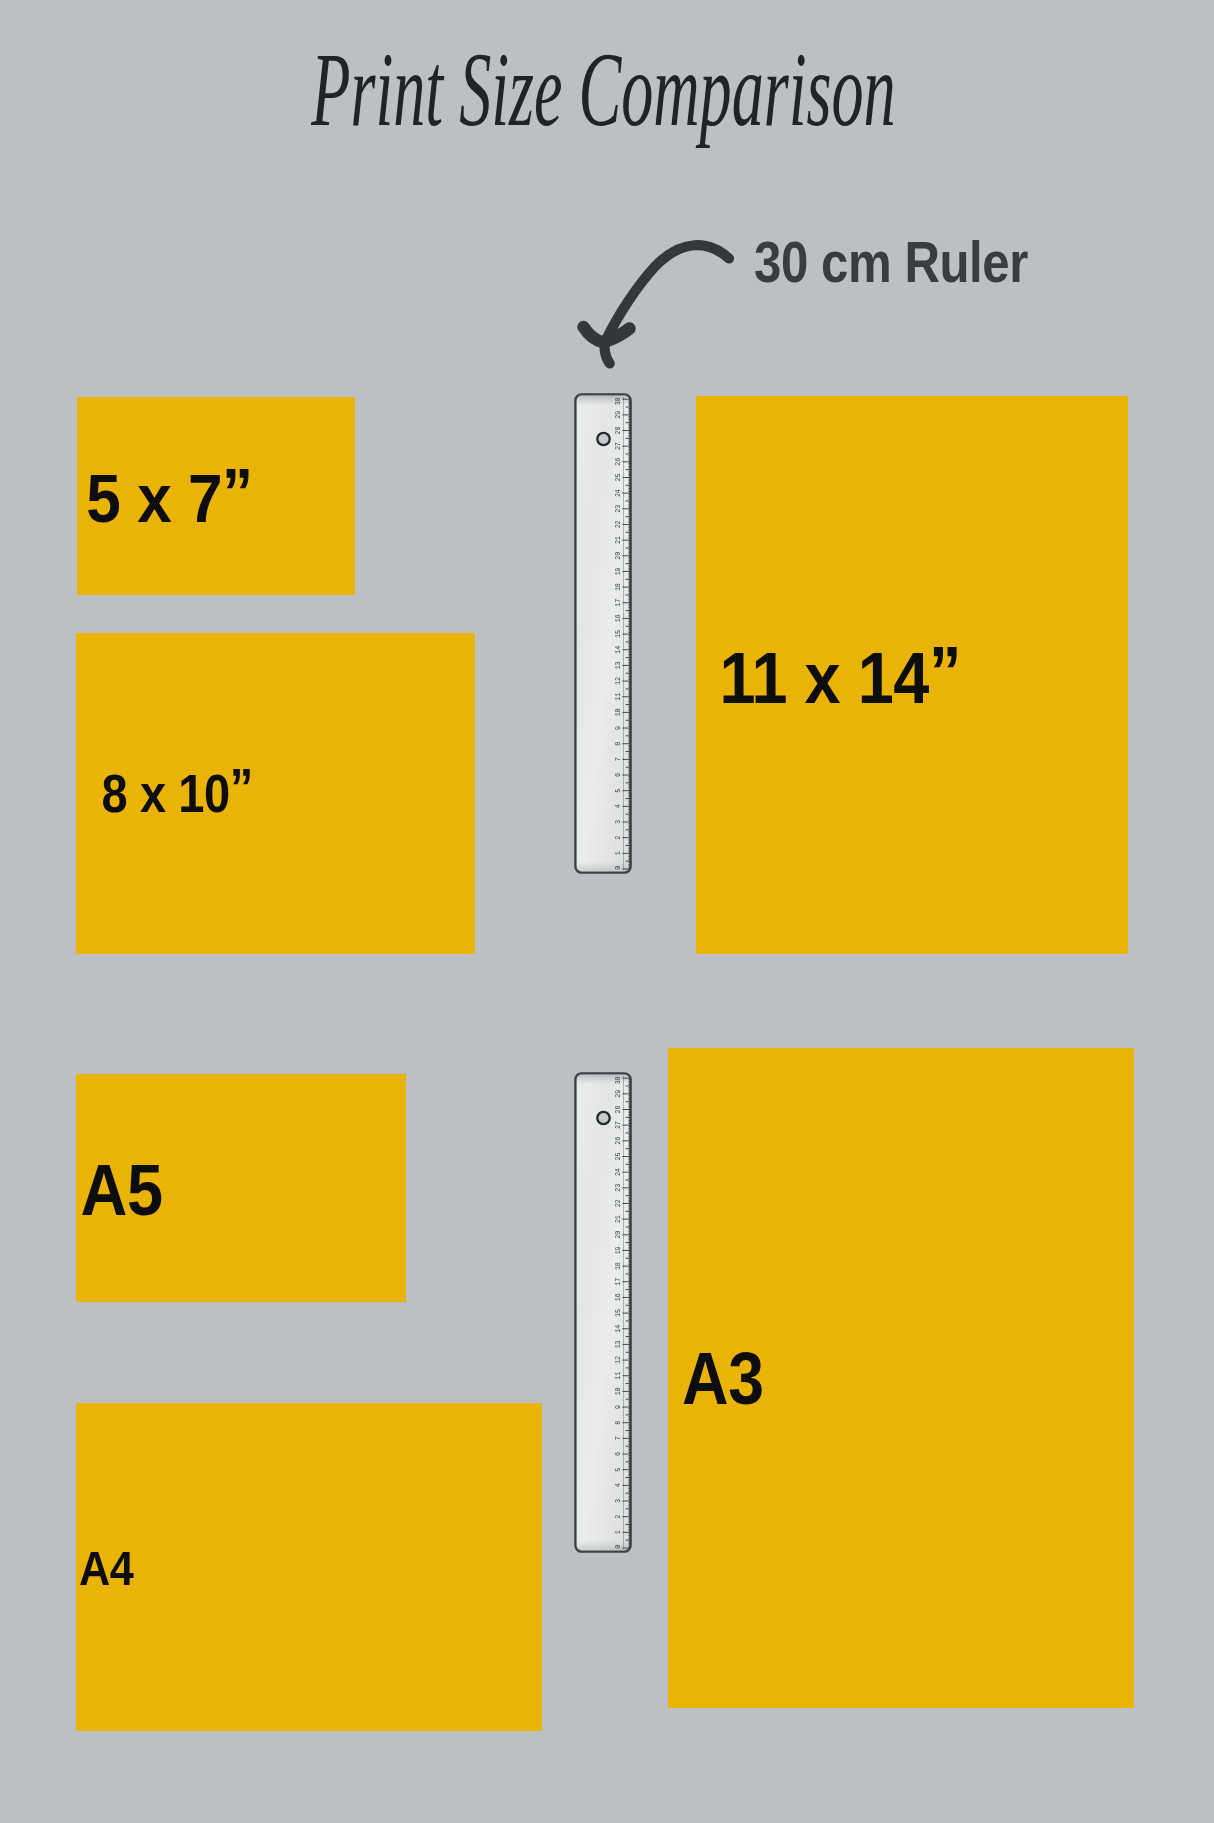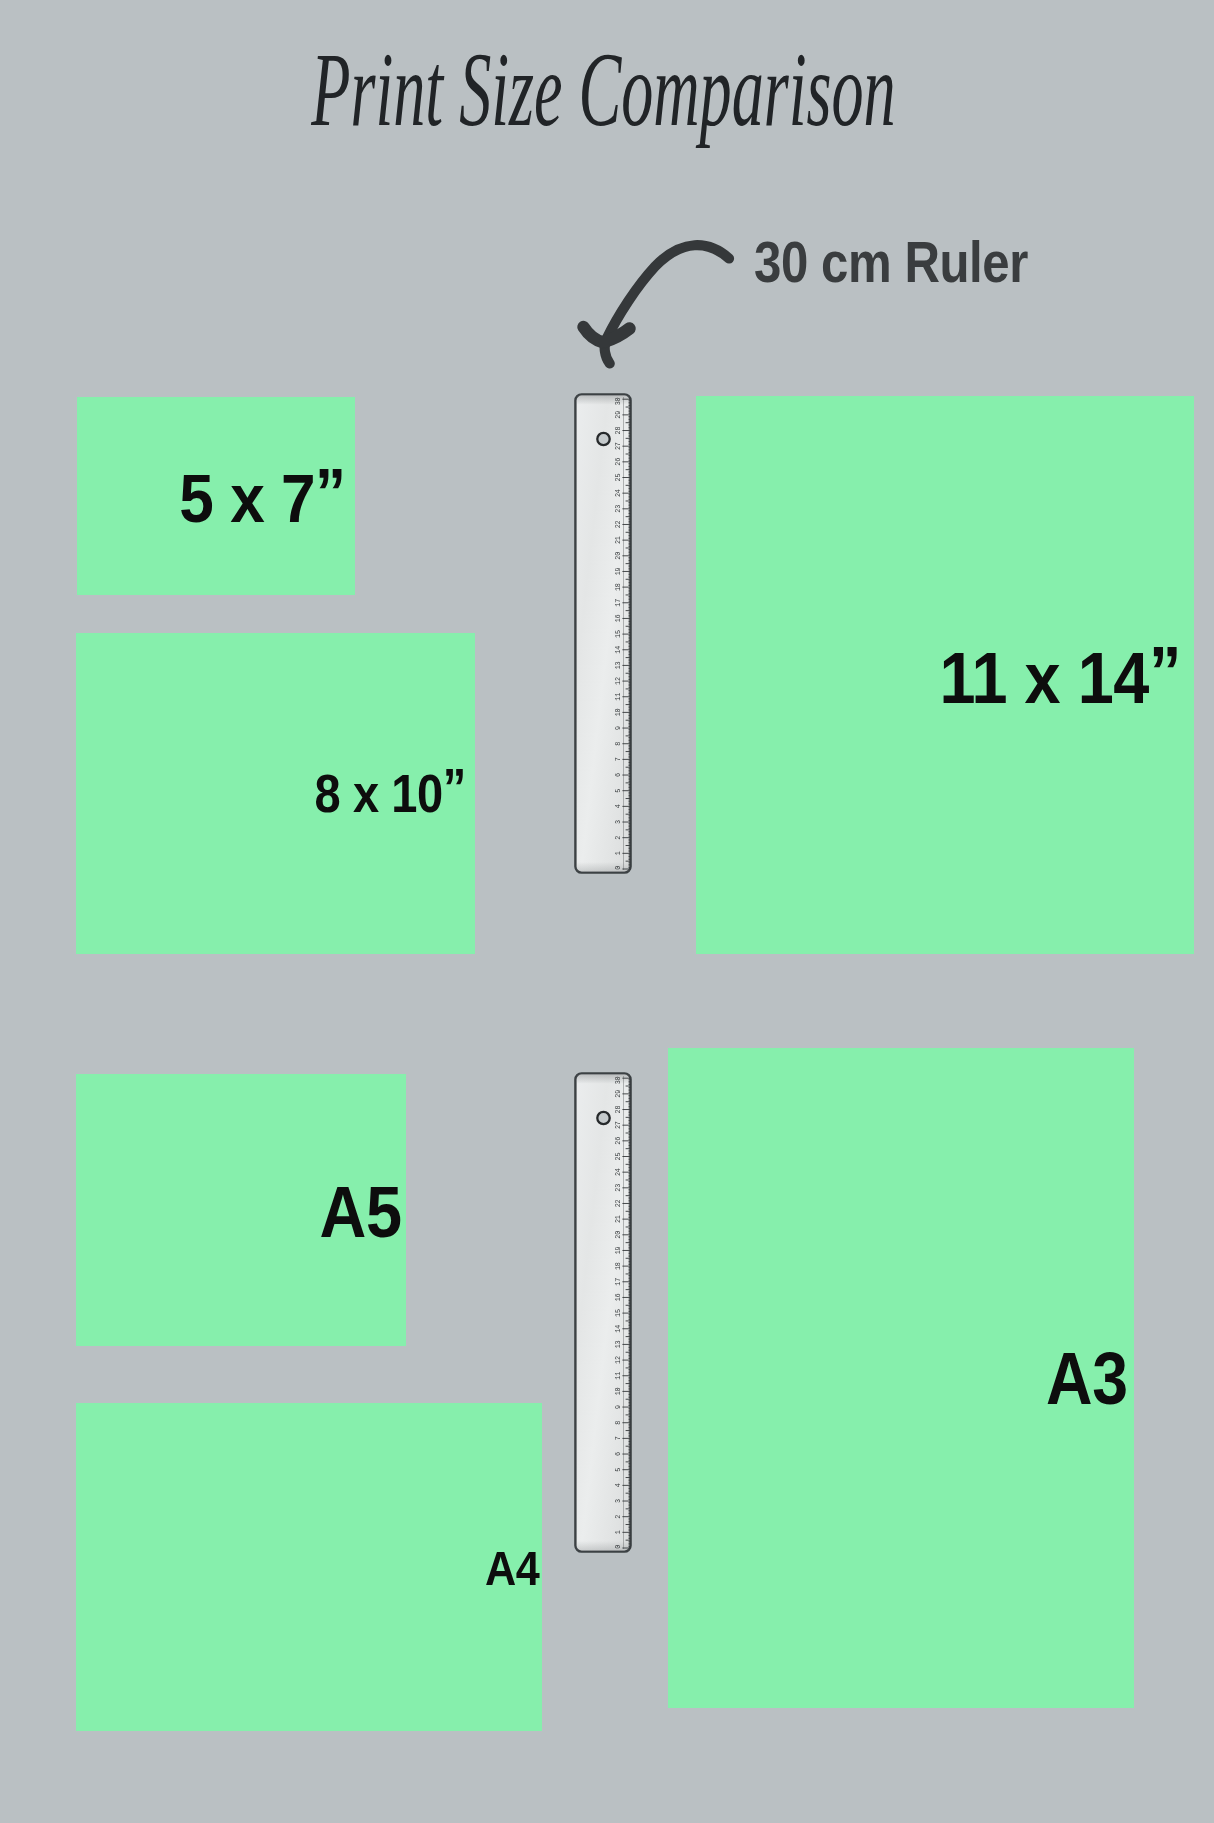--- a/index.html
+++ b/index.html
@@ -15,22 +15,22 @@
     transform:scaleX(0.605); transform-origin:598px 50%;
     white-space:nowrap;
   }
   .rlabel {
     position:absolute; left:754px; top:229px;
     font-weight:bold; font-size:57px; color:#3a3d3f;
     letter-spacing:-0.5px; white-space:nowrap;
     transform:scaleX(0.862); transform-origin:0 0;
   }
   .card {
-    position:absolute; background:#86efac; color:#0d0d0d; box-sizing:border-box;
-    font-weight:bold; display:flex; align-items:center; justify-content:flex-end;
+    position:absolute; background:#eab308; color:#0d0d0d; box-sizing:border-box;
+    font-weight:bold; display:flex; align-items:center; justify-content:flex-start;
     white-space:nowrap;
   }
   .card i { font-style:normal; position:relative; top:-6px; }
 </style>
 </head>
 <body>
   <div class="title">Print Size Comparison</div>
   <div class="rlabel">30 cm Ruler</div>
   <svg style="position:absolute;left:560px;top:220px" width="190" height="160" viewBox="0 0 190 160">
     <g fill="none" stroke="#35383a" stroke-linecap="round" stroke-linejoin="round">
@@ -38,24 +38,24 @@
       <path d="M23.5 107 Q 31.5 119.5, 43.5 122.5" stroke-width="12.5"></path>
       <path d="M69.5 108.5 Q 58 117.5, 45 121.5" stroke-width="12.5"></path>
     </g>
   </svg>
 <div class="card" style="left:77px;top:397px;width:278px;height:198px;font-size:69px;padding-top:4px">
     <span style="display:inline-block;transform:scaleX(0.9);letter-spacing:-0.5px">5 x 7<i>”</i></span>
   </div>
 <div class="card" style="left:76px;top:633px;width:399px;height:321px;font-size:53px;padding-left:16px">
     <span style="display:inline-block;transform:scaleX(0.888);letter-spacing:-0.5px">8 x 10<i>”</i></span>
   </div>
-<div class="card" style="left:696px;top:396px;width:498px;height:558px;font-size:72px;padding-top:6px;padding-left:10px">
+<div class="card" style="left:696px;top:396px;width:432px;height:558px;font-size:72px;padding-top:6px;padding-left:10px">
     <span style="display:inline-block;transform:scaleX(0.9);letter-spacing:-0.5px">11 x 14<i>”</i></span>
   </div>
-<div class="card" style="left:76px;top:1074px;width:330px;height:272px;font-size:72px;padding-top:4px">
+<div class="card" style="left:76px;top:1074px;width:330px;height:228px;font-size:72px;padding-top:4px">
     <span style="display:inline-block;transform:scaleX(0.9);letter-spacing:-0.5px">A5</span>
   </div>
 <div class="card" style="left:76px;top:1403px;width:466px;height:328px;font-size:48px;padding-top:2px">
     <span style="display:inline-block;transform:scaleX(0.9);letter-spacing:-0.5px">A4</span>
   </div>
 <div class="card" style="left:668px;top:1048px;width:466px;height:660px;font-size:74px;padding-left:8px">
     <span style="display:inline-block;transform:scaleX(0.87);letter-spacing:-0.5px">A3</span>
   </div>
 <svg style="position:absolute;left:574px;top:393px" width="58" height="481" viewBox="0 0 58 481">
 <defs>

